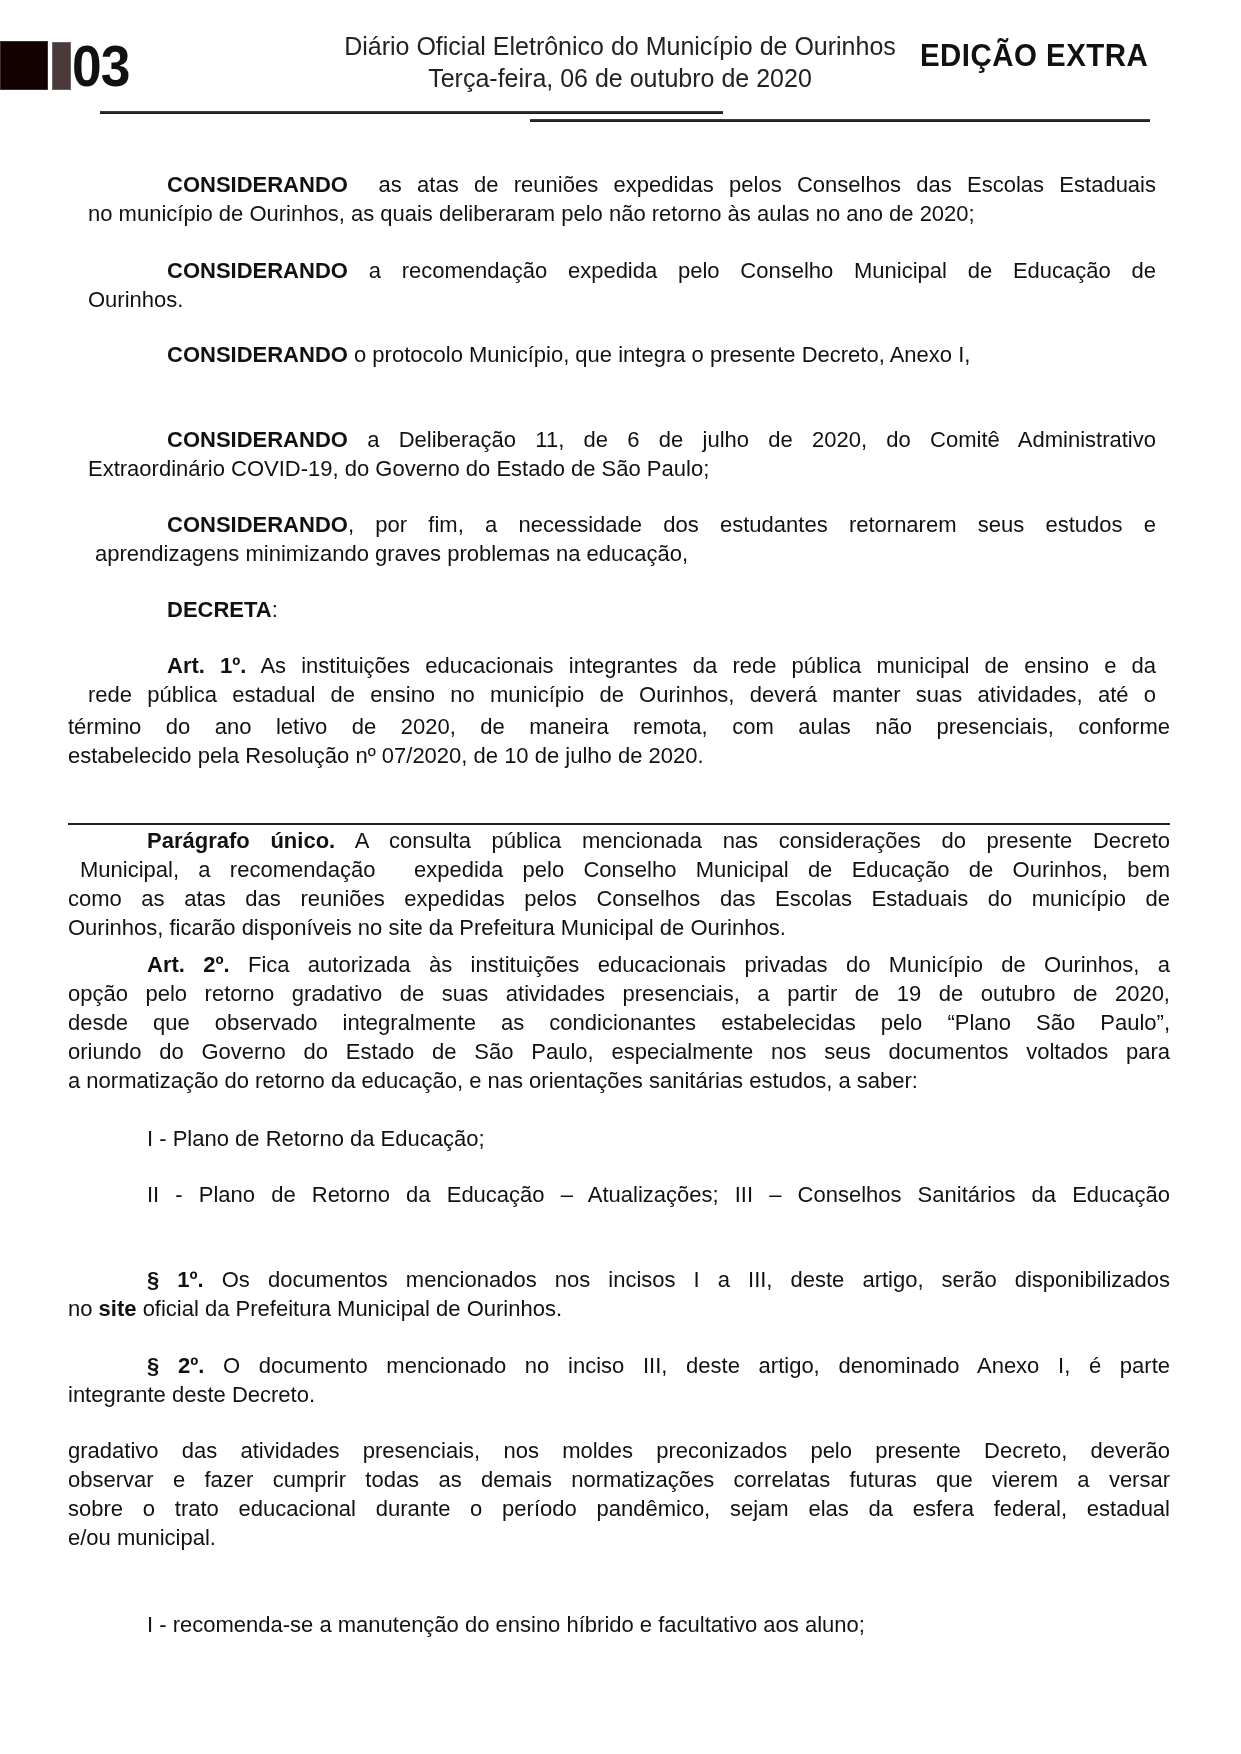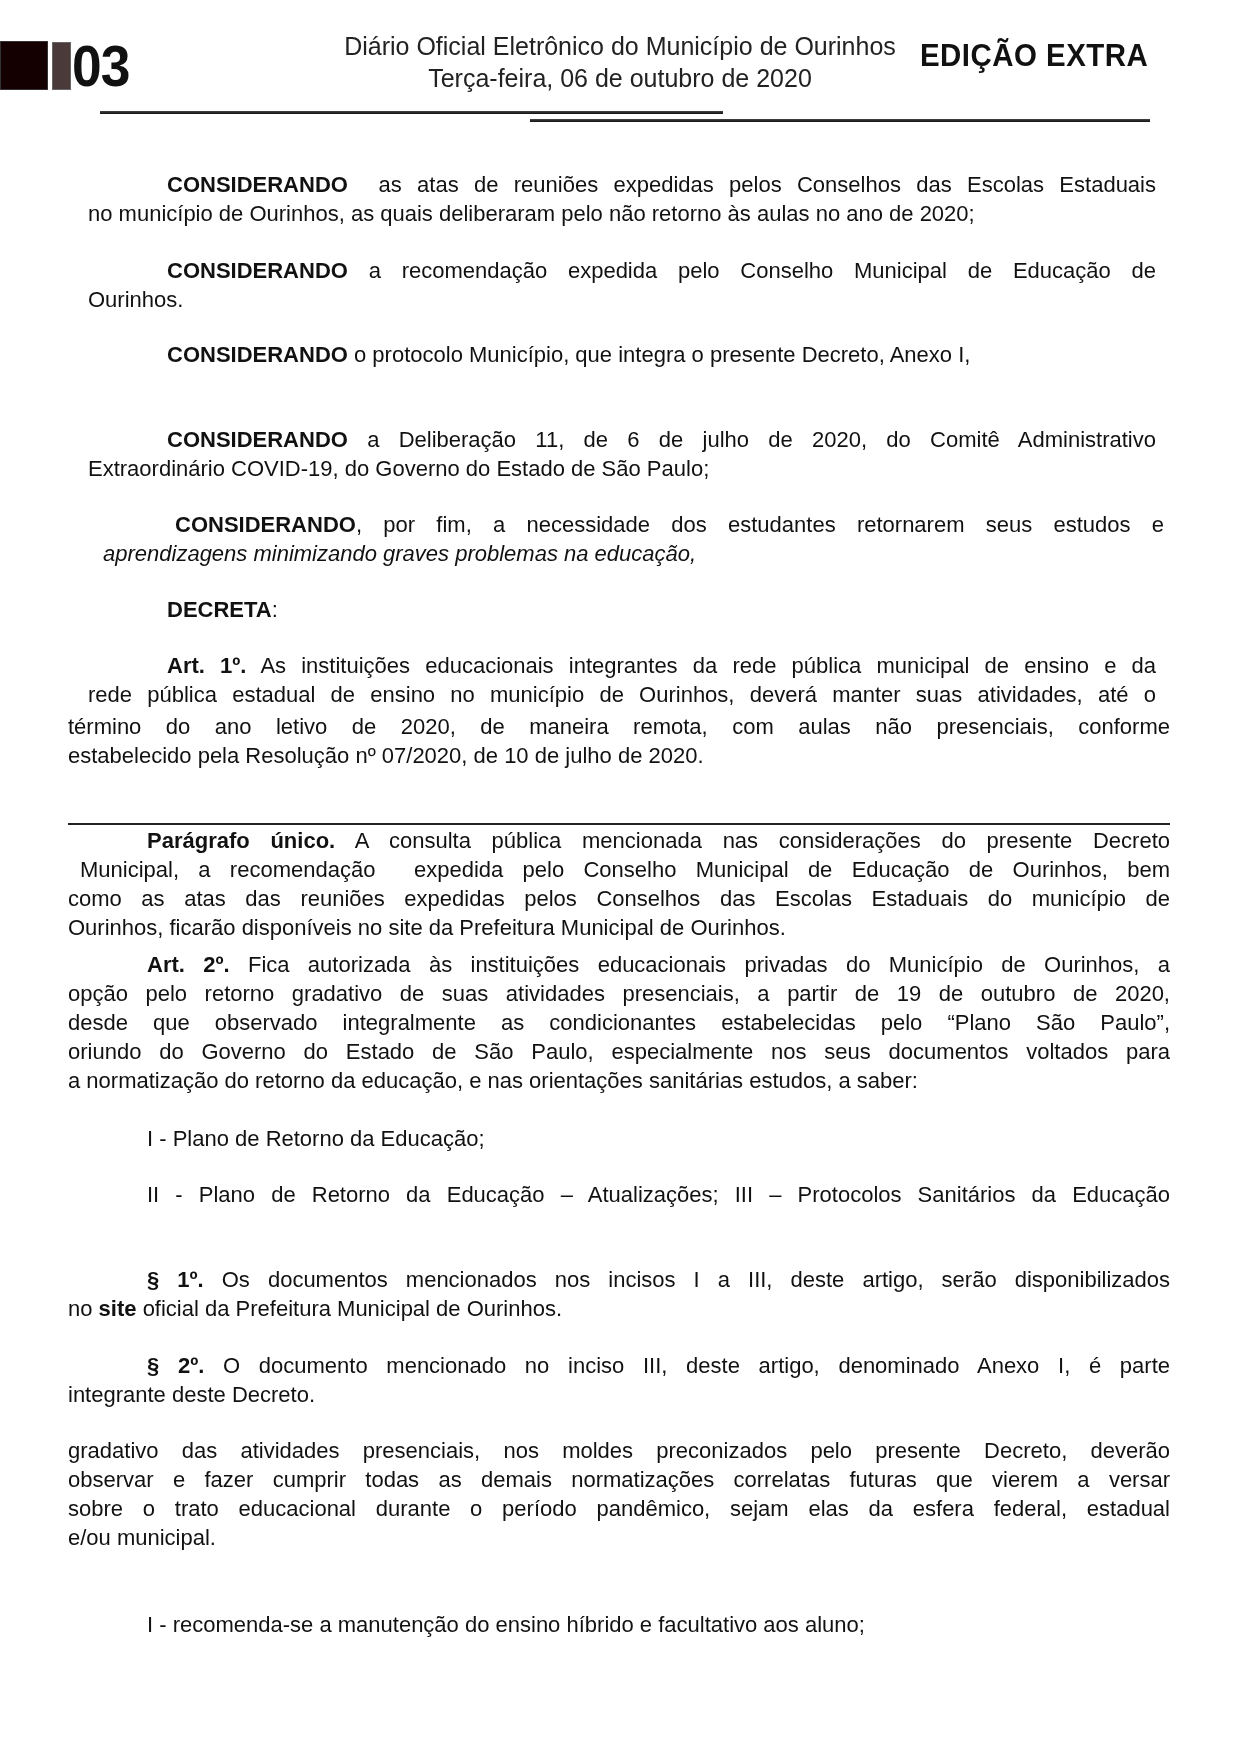--- a/index.html
+++ b/index.html
@@ -44,23 +44,23 @@
 
 <div class="p" style="left:88px; top:340px; width:1068px;">
   <div style="padding-left:79px;"><b>CONSIDERANDO</b><span style="white-space:pre"> o protocolo Município, que integra o presente Decreto, Anexo I,</span></div>
 </div>
 
 <div class="p" style="left:88px; top:425px; width:1068px;">
   <div class="just-last" style="padding-left:79px;"><b>CONSIDERANDO</b><span style="white-space:pre"> a Deliberação 11, de 6 de julho de 2020, do Comitê Administrativo</span></div>
   <div>Extraordinário COVID-19, do Governo do Estado de São Paulo;</div>
 </div>
 
-<div class="p" style="left:88px; top:510px; width:1068px;margin-left:8px;">
+<div class="p" style="left:88px; top:510px; width:1068px;">
   <div class="just-last" style="padding-left:79px;"><b>CONSIDERANDO</b><span style="white-space:pre">, por fim, a necessidade dos estudantes retornarem seus estudos e</span></div>
-  <div style="padding-left:7px;font-style:italic;">aprendizagens minimizando graves problemas na educação,</div>
+  <div style="padding-left:7px;">aprendizagens minimizando graves problemas na educação,</div>
 </div>
 
 <div class="p" style="left:167px; top:595px;">
   <b>DECRETA</b><span>:</span>
 </div>
 
 <div class="p" style="left:88px; top:651px; width:1068px;">
   <div class="just-last" style="padding-left:79px;"><b>Art. 1º.</b><span style="white-space:pre"> As instituições educacionais integrantes da rede pública municipal de ensino e da</span></div>
   <div class="just-last" style="margin-left:0px;">rede pública estadual de ensino no município de Ourinhos, deverá manter suas atividades, até o</div>
 </div>
@@ -81,21 +81,21 @@
   <div class="just-last" style="padding-left:79px;"><b>Art. 2º.</b><span style="white-space:pre"> Fica autorizada às instituições educacionais privadas do Município de Ourinhos, a</span></div>
   <div class="just-last">opção pelo retorno gradativo de suas atividades presenciais, a partir de 19 de outubro de 2020,</div>
   <div class="just-last">desde que observado integralmente as condicionantes estabelecidas pelo “Plano São Paulo”,</div>
   <div class="just-last">oriundo do Governo do Estado de São Paulo, especialmente nos seus documentos voltados para</div>
   <div>a normatização do retorno da educação, e nas orientações sanitárias estudos, a saber:</div>
 </div>
 
 <div class="p" style="left:147px; top:1124px;">I - Plano de Retorno da Educação;</div>
 
 <div class="p" style="left:147px; top:1180px; width:1023px;">
-  <div class="just-last">II - Plano de Retorno da Educação – Atualizações; III – Protocolos Sanitários da Educação</div>
+  <div class="just-last">II - Plano de Retorno da Educação – Atualizações; III – Conselhos Sanitários da Educação</div>
 </div>
 
 <div class="p" style="left:68px; top:1265px; width:1102px;">
   <div class="just-last" style="padding-left:79px;"><b>§ 1º.</b><span style="white-space:pre"> Os documentos mencionados nos incisos I a III, deste artigo, serão disponibilizados</span></div>
   <div><span style="white-space:pre">no </span><b>site</b><span style="white-space:pre"> oficial da Prefeitura Municipal de Ourinhos.</span></div>
 </div>
 
 <div class="p" style="left:68px; top:1351px; width:1102px;">
   <div class="just-last" style="padding-left:79px;"><b>§ 2º.</b><span style="white-space:pre"> O documento mencionado no inciso III, deste artigo, denominado Anexo I, é parte</span></div>
   <div>integrante deste Decreto.</div>

